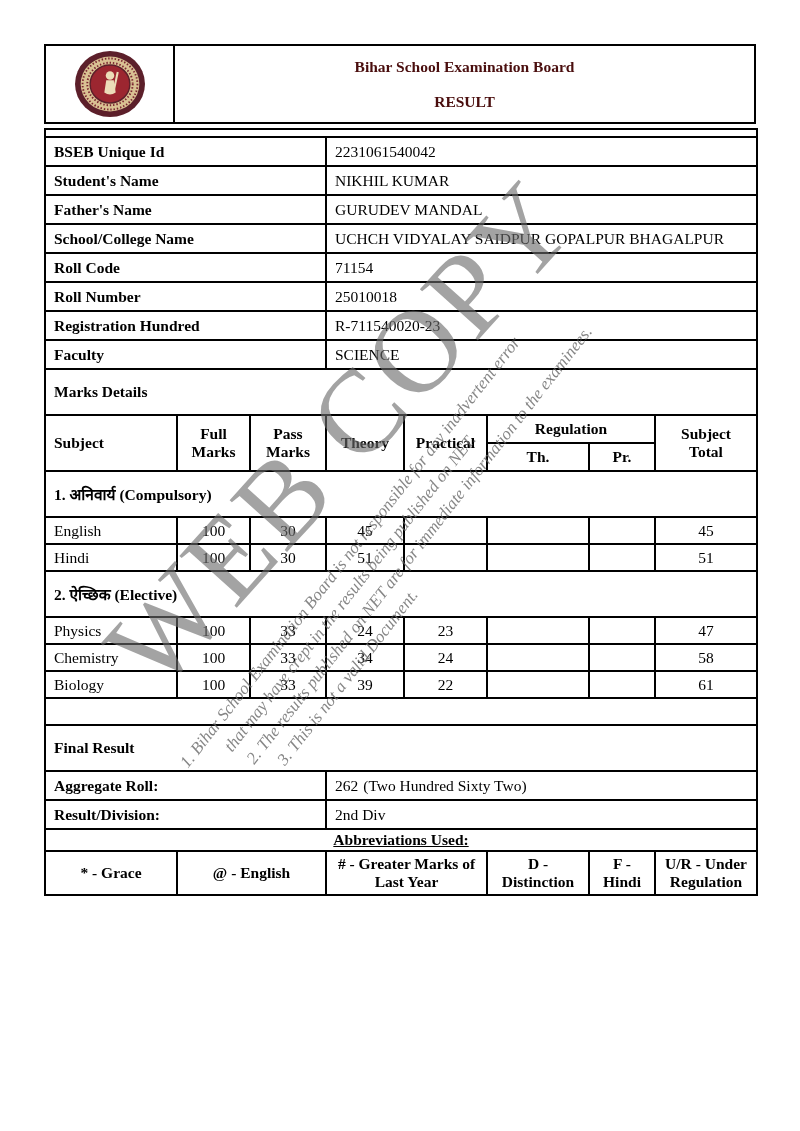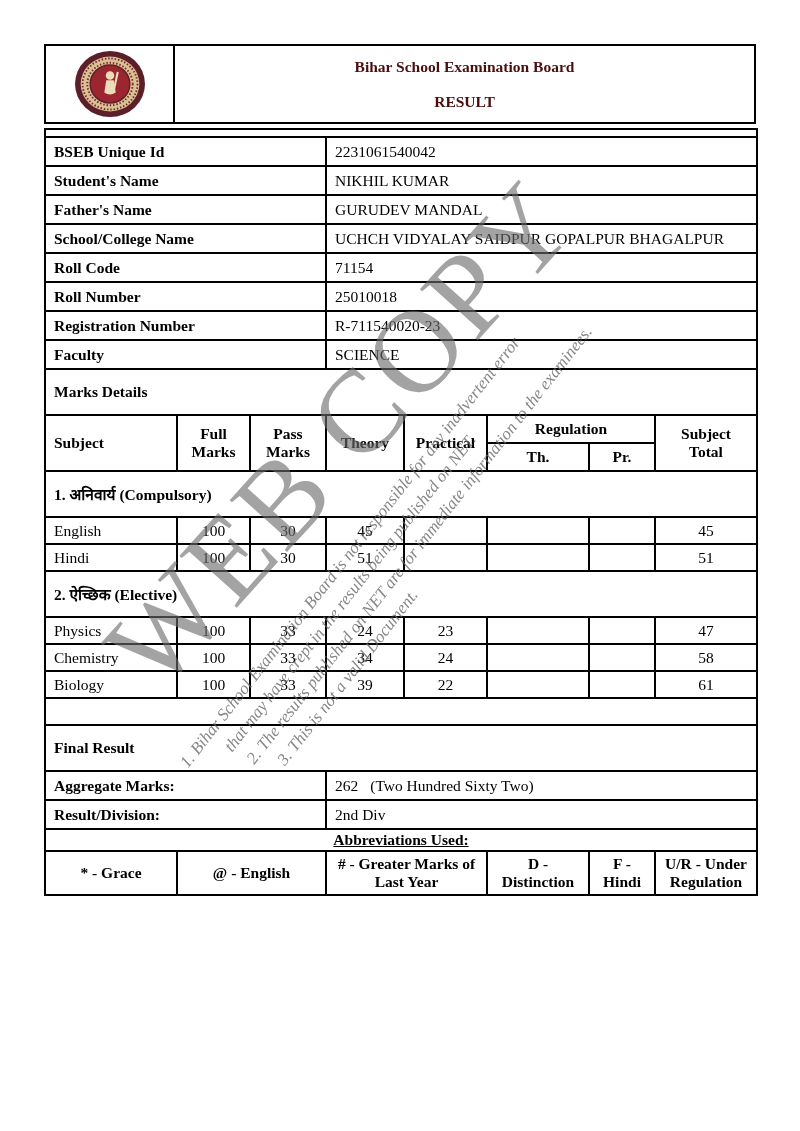--- a/index.html
+++ b/index.html
@@ -39,21 +39,21 @@
           color:rgba(106,106,106,0.62);white-space:nowrap;font-family:"Liberation Serif",serif;}
   .wm-lines{left:80px;top:462px;width:700px;height:104px;transform:rotate(-52deg);
             font-style:italic;font-size:17px;line-height:25px;color:rgba(100,100,100,0.78);
             font-family:"Liberation Serif",serif;}
   .wm-lines div{white-space:nowrap;}
   .wm-lines .l1{padding-left:0;}
   .wm-lines .l2{padding-left:40px;}
   .wm-lines .l3{padding-left:44px;}
   .wm-lines .l4{padding-left:62px;}
 
-  .agg-words{margin-left:12px;font-family:Liberation Serif, serif;}
+  .agg-words{margin-left:5px;font-family:Liberation Serif, serif;}
 </style>
 </head>
 <body>
 
 <div class="stage">
   <div class="page">
 
     <div class="header-box">
       <div class="logo-cell">
         <svg width="76" height="70" viewBox="0 0 80 74">
@@ -108,21 +108,21 @@
       </tr>
       <tr class="info-row">
         <th class="lbl" colspan="3">Roll Code</th>
         <td class="val" colspan="5">71154</td>
       </tr>
       <tr class="info-row">
         <th class="lbl" colspan="3">Roll Number</th>
         <td class="val" colspan="5">25010018</td>
       </tr>
       <tr class="info-row">
-        <th class="lbl" colspan="3">Registration Number</th>
+        <th class="lbl" colspan="3">Registration Hundred</th>
         <td class="val" colspan="5">R-711540020-23</td>
       </tr>
       <tr class="info-row">
         <th class="lbl" colspan="3">Faculty</th>
         <td class="val" colspan="5">SCIENCE</td>
       </tr>
 
       <tr class="full-row">
         <th colspan="8">Marks Details</th>
       </tr>
@@ -203,21 +203,21 @@
 
       <tr class="empty-row">
             <td colspan="8"></td>
           </tr>
 
       <tr class="full-row">
         <th colspan="8">Final Result</th>
       </tr>
 
       <tr class="info-row">
-        <th class="lbl" colspan="3">Aggregate Marks:</th>
+        <th class="lbl" colspan="3">Aggregate Roll:</th>
         <td class="val" colspan="5">
           <span>262</span><span class="agg-words">(Two Hundred Sixty Two)</span>
         </td>
       </tr>
       <tr class="info-row">
         <th class="lbl" colspan="3">Result/Division:</th>
         <td class="val" colspan="5">2nd Div</td>
       </tr>
 
       <tr class="abbr-head">

